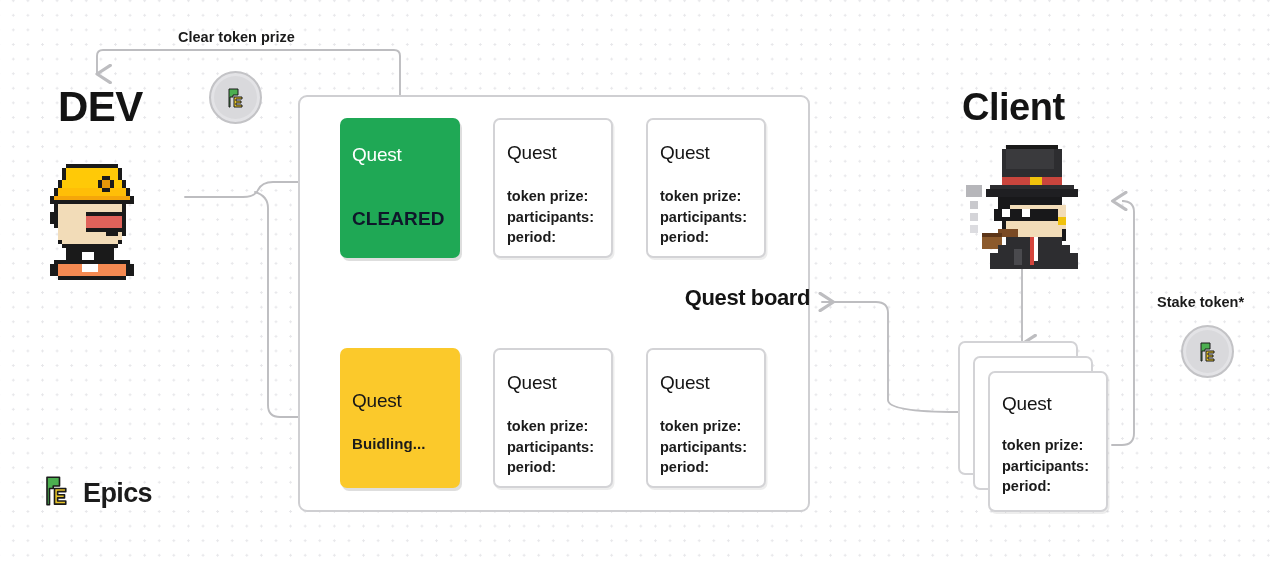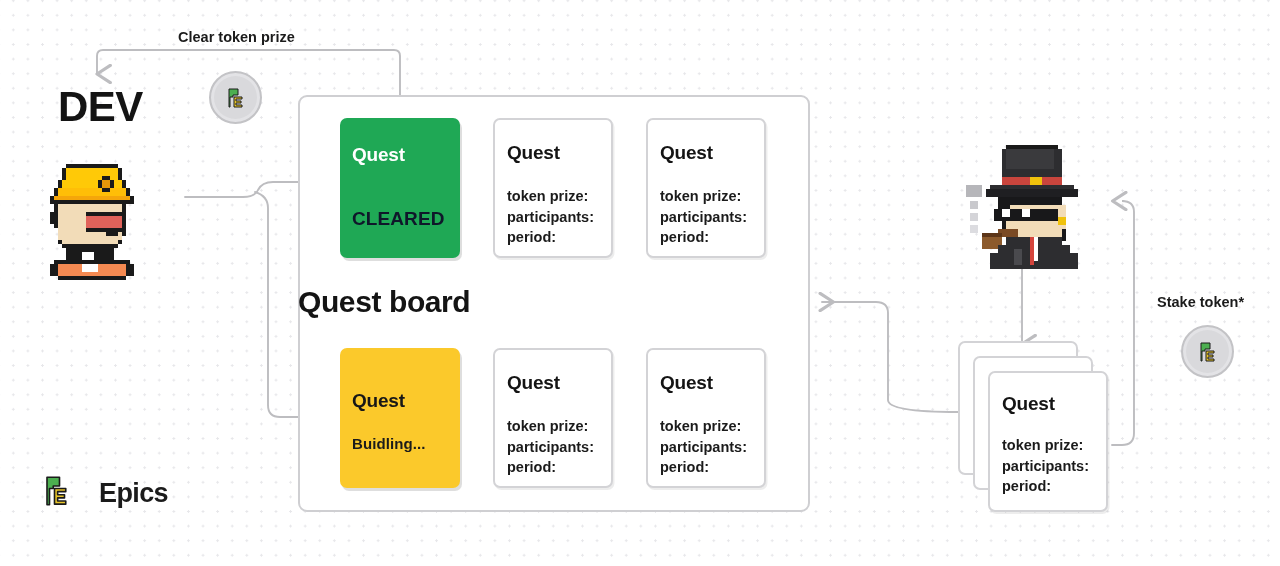--- a/index.html
+++ b/index.html
@@ -33,54 +33,54 @@
     white-space:pre-line;
   }
 
   
   #board{
     left:298px;top:95px;width:512px;height:417px;
     border:2.3px solid #cfcfd2;border-radius:9px;background:#ffffff;
     box-sizing:border-box;
   }
   #board-title{
-    left:298px;top:285px;width:512px;text-align:left;
-    font-size:30px;font-weight:bold;color:#141414;letter-spacing:-0.4px;
+    left:298px;top:285px;width:512px;text-align:right;
+    font-size:22px;font-weight:bold;color:#141414;letter-spacing:-0.4px;
   }
 
   
   .card{
     box-sizing:border-box;border-radius:7px;
   }
   .card-plain{
     background:#ffffff;border:2.2px solid #d3d3d6;
     box-shadow:1.5px 2px 0 0 rgba(0,0,0,0.07);
   }
   .card-green{background:#1fa855;box-shadow:2px 3px 0 0 rgba(0,0,0,0.13);}
   .card-yellow{background:#fbc92b;box-shadow:2px 3px 0 0 rgba(0,0,0,0.13);}
 
-  .card-title{font-size:19px;font-weight:bold;color:#141414;letter-spacing:-0.2px;}
+  .card-title{font-size:19px;font-weight:normal;color:#141414;letter-spacing:-0.2px;}
   .card-title.on-green{color:#ffffff;font-size:19px;}
   .card-title.on-yellow{color:#171717;}
   .card-status{font-size:19px;font-weight:bold;letter-spacing:0.1px;}
   .card-status.cleared{color:#0f172a;}
   .card-status.building{color:#1b1b1b;font-size:15px;font-weight:bold;text-align:center;}
   .card-lines{font-size:14.5px;font-weight:bold;color:#1b1b1b;line-height:20.5px;white-space:pre-line;}
 
   
   .stack-card{
     box-sizing:border-box;background:#ffffff;border:2.2px solid #d3d3d6;border-radius:7px;
   }
 
   
   .coin{border-radius:50%;background:#d9d9dc;border:2px solid #c3c3c6;
         box-shadow:inset 0 0 0 3px #e3e3e6;display:flex;align-items:center;justify-content:center;}
 
   
-  #brand{left:42px;top:474px;display:flex;align-items:center;gap:27px;}
+  #brand{left:42px;top:474px;display:flex;align-items:center;gap:11px;}
   #brand-name{font-size:27px;font-weight:bold;color:#1b1b1b;letter-spacing:-0.6px;}
 
   .px{shape-rendering:crispEdges;}
 </style>
 </head>
 <body>
 
 <div id="canvas">
 
   <svg class="wires" viewBox="0 0 1280 566">
@@ -213,20 +213,21 @@
 period:</div>
   </div>
 
   <div class="abs card card-plain" style="left:646px;top:348px;width:120px;height:140px;">
     <div class="abs card-title" style="left:12px;top:22px;">Quest</div>
     <div class="abs card-lines" style="left:12px;top:66px;">token prize:
 participants:
 period:</div>
   </div>
 
+  <div class="abs actor-title" id="client-title">Client</div>
 
   <div class="abs" style="left:962px;top:140px;">
     <svg class="px" width="136" height="130" viewBox="0 0 34 32">
 
       <rect x="11" y="1" width="13" height="1" fill="#1a1a1a"></rect>
       <rect x="10" y="2" width="15" height="7" fill="#2d2d30"></rect>
       <rect x="11" y="2" width="12" height="5" fill="#3a3a3d"></rect>
       <rect x="10" y="9" width="15" height="2" fill="#c9453d"></rect>
       <rect x="17" y="9" width="3" height="2" fill="#f0c20c"></rect>
       <rect x="7" y="11" width="21" height="2" fill="#2d2d30"></rect>

